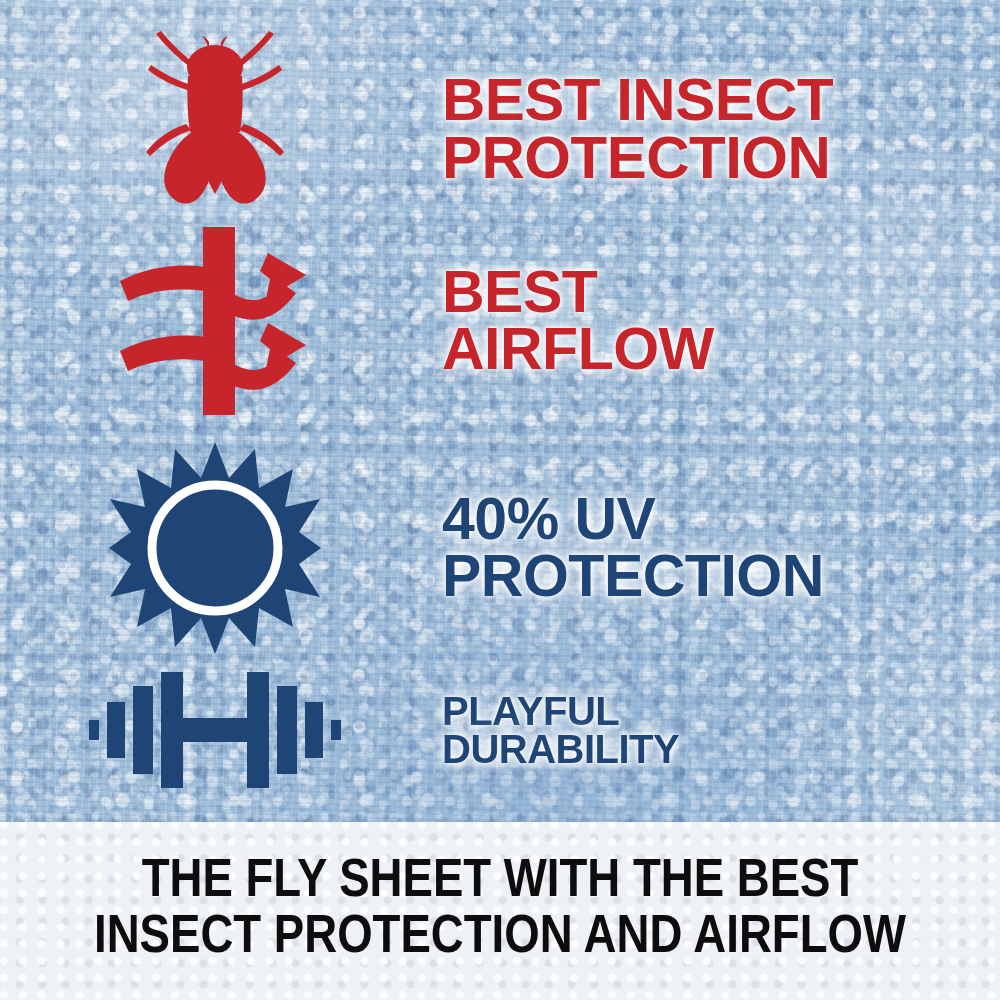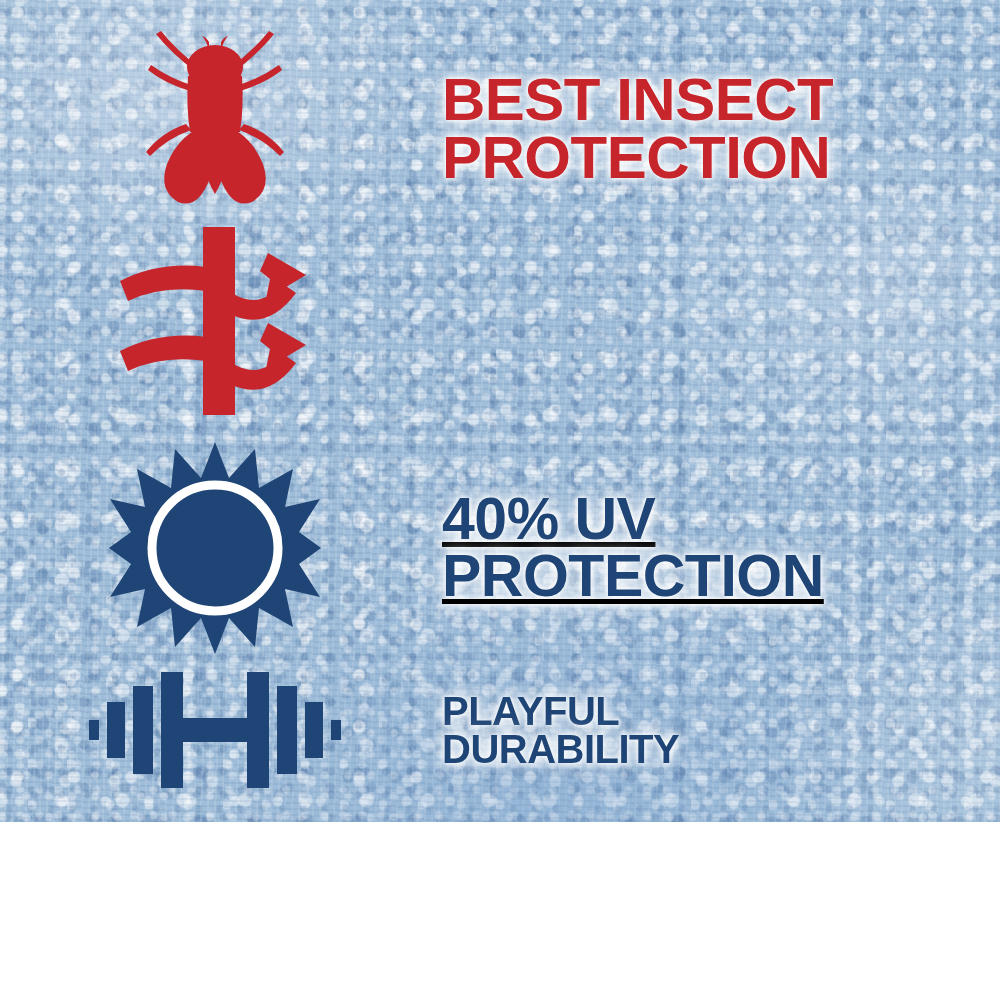--- a/index.html
+++ b/index.html
@@ -110,21 +110,21 @@
     color: #1f4576;
     text-shadow:
       0 0 5px rgba(255,255,255,.98),
       0 0 9px rgba(255,255,255,.92),
       0 0 15px rgba(255,255,255,.8),
       0 0 22px rgba(255,255,255,.6);
   }
 
   #row-insect  { top: 28px;  height: 182px; }
   #row-airflow { top: 218px; height: 205px; }
-  #row-uv      { top: 437px; height: 222px; text-decoration: underline; }
+  #row-uv      { top: 437px; height: 222px; }
   #row-durability { top: 655px; height: 150px; }
 
   #row-insect .feature-text     { font-size: 60px; margin-top: 20px; }
   #row-airflow .feature-text    { font-size: 59px; }
   #row-uv .feature-text         { font-size: 59px; }
   #row-durability .feature-text { font-size: 40px; }
 
   
   #caption-band {
     position: absolute;
@@ -219,20 +219,24 @@
           <path d="M10 128 Q50 108 96 114 L96 138 Q52 132 18 148 Z"></path>
 
           <path d="M122 70 Q150 88 172 60 L186 70 Q158 108 122 92 Z"></path>
           <path d="M158 30 L196 52 L156 76 L160 56 L150 48 Z"></path>
 
           <path d="M122 140 Q150 158 172 130 L186 140 Q158 178 122 162 Z"></path>
           <path d="M158 100 L196 122 L156 146 L160 126 L150 118 Z"></path>
         </g>
       </svg>
     </div>
+    <div class="text-cell">
+      <p class="feature-text red">BEST
+AIRFLOW</p>
+    </div>
   </div>
 
   <div class="feature-row" id="row-uv">
     <div class="icon-cell">
       <svg width="212" height="212" viewBox="0 0 212 212">
 
         <polygon fill="#1f4576" points="
           106,0 120,36 146,7 150,46 184,27 176,65 211,57 190,90
           212,106 190,122 211,155 176,147 184,185 150,166 146,205 120,176
           106,212 92,176 66,205 62,166 28,185 36,147 1,155 22,122
@@ -267,14 +271,19 @@
           <rect x="244" y="56" width="10" height="20"></rect>
         </g>
       </svg>
     </div>
     <div class="text-cell">
       <p class="feature-text navy">PLAYFUL
 DURABILITY</p>
     </div>
   </div>
 
+  <div id="caption-band">
+    <div class="paper-tex"></div>
+    <p id="caption-text">THE FLY SHEET WITH THE BEST
+INSECT PROTECTION AND AIRFLOW</p>
+  </div>
 
 </div>
 
 </body></html>

